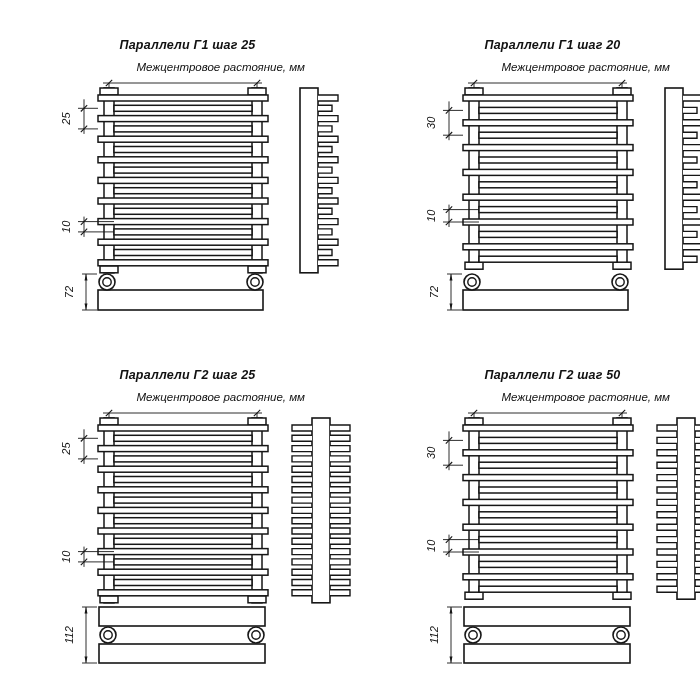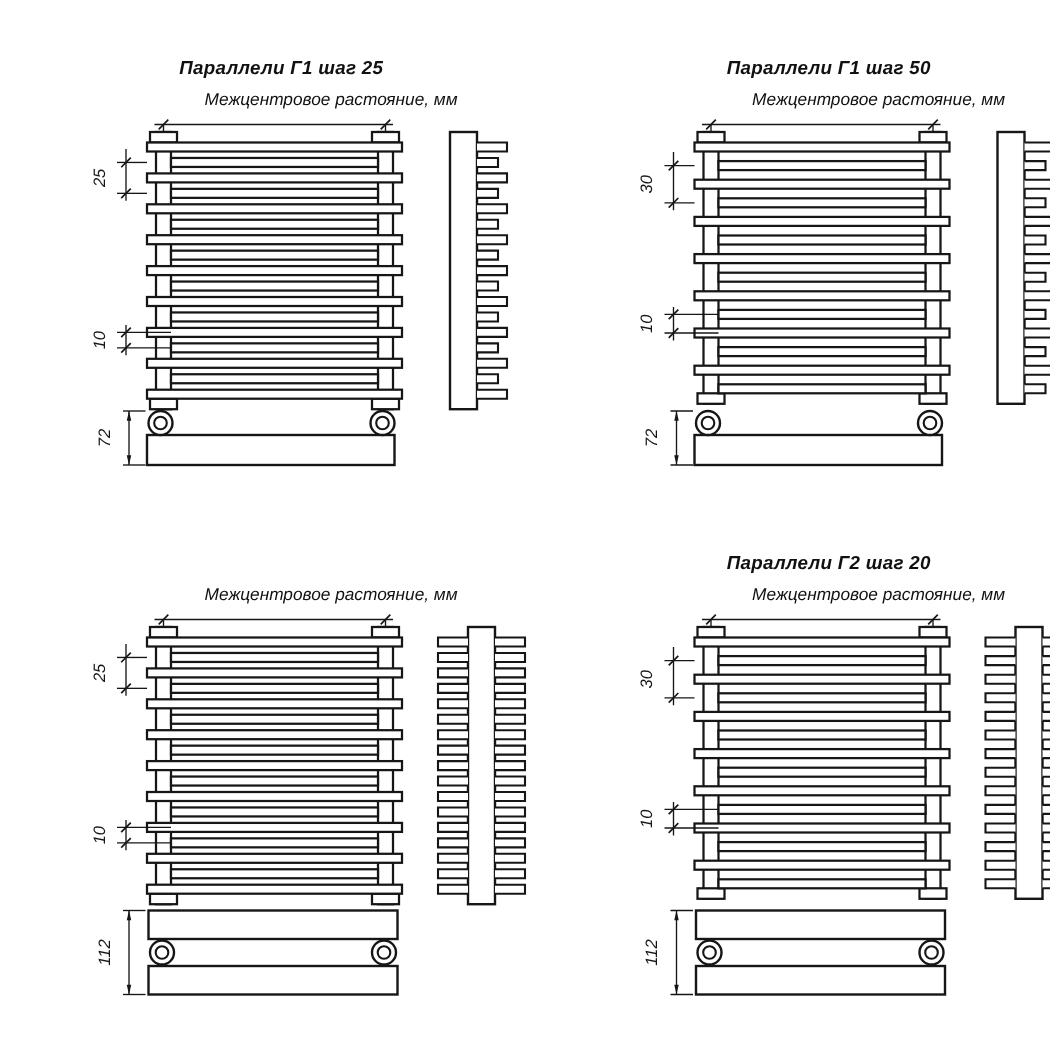--- a/index.html
+++ b/index.html
@@ -103,21 +103,21 @@
           <line x1="42" y1="310" x2="57" y2="310" stroke="#161616" stroke-width="0.9"></line>
           <line x1="46" y1="274" x2="46" y2="310" stroke="#161616" stroke-width="0.9"></line>
           <polygon points="46,274 44.5,280.5 47.5,280.5" fill="#161616"></polygon>
           <polygon points="46,310 44.5,303.5 47.5,303.5" fill="#161616"></polygon>
           <text x="33" y="292" text-anchor="middle" transform="rotate(-90 33 292)">72</text>
         </g>
       </svg>
   </div>
 
   <div class="quadrant q1">
-    <div class="q-title">Параллели Г1 шаг 50</div>
+    <div class="q-title">Параллели Г1 шаг 20</div>
     <div class="q-subtitle">Межцентровое растояние, мм</div>
     <svg class="q-svg" width="335" height="350" viewBox="0 0 335 350">
         <g>
           <line x1="63" y1="83" x2="222" y2="83" stroke="#161616" stroke-width="0.9"></line>
           <line x1="65.8" y1="86.2" x2="72.2" y2="79.8" stroke="#161616" stroke-width="1.1"></line>
           <line x1="213.8" y1="86.2" x2="220.2" y2="79.8" stroke="#161616" stroke-width="1.1"></line>
           <line x1="69" y1="83" x2="69" y2="91" stroke="#161616" stroke-width="0.9"></line>
           <line x1="217" y1="83" x2="217" y2="91" stroke="#161616" stroke-width="0.9"></line>
         </g>
         <g>
@@ -187,20 +187,21 @@
           <line x1="42" y1="310" x2="57" y2="310" stroke="#161616" stroke-width="0.9"></line>
           <line x1="46" y1="274" x2="46" y2="310" stroke="#161616" stroke-width="0.9"></line>
           <polygon points="46,274 44.5,280.5 47.5,280.5" fill="#161616"></polygon>
           <polygon points="46,310 44.5,303.5 47.5,303.5" fill="#161616"></polygon>
           <text x="33" y="292" text-anchor="middle" transform="rotate(-90 33 292)">72</text>
         </g>
       </svg>
   </div>
 
   <div class="quadrant q2">
+    <div class="q-title">Параллели Г2 шаг 25</div>
     <div class="q-subtitle">Межцентровое растояние, мм</div>
     <svg class="q-svg" width="335" height="350" viewBox="0 0 335 350">
         <g>
           <line x1="63" y1="83" x2="222" y2="83" stroke="#161616" stroke-width="0.9"></line>
           <line x1="65.8" y1="86.2" x2="72.2" y2="79.8" stroke="#161616" stroke-width="1.1"></line>
           <line x1="213.8" y1="86.2" x2="220.2" y2="79.8" stroke="#161616" stroke-width="1.1"></line>
           <line x1="69" y1="83" x2="69" y2="91" stroke="#161616" stroke-width="0.9"></line>
           <line x1="217" y1="83" x2="217" y2="91" stroke="#161616" stroke-width="0.9"></line>
         </g>
         <g>
@@ -294,21 +295,21 @@
           <line x1="42" y1="333" x2="57" y2="333" stroke="#161616" stroke-width="0.9"></line>
           <line x1="46" y1="277" x2="46" y2="333" stroke="#161616" stroke-width="0.9"></line>
           <polygon points="46,277 44.5,283.5 47.5,283.5" fill="#161616"></polygon>
           <polygon points="46,333 44.5,326.5 47.5,326.5" fill="#161616"></polygon>
           <text x="33" y="305" text-anchor="middle" transform="rotate(-90 33 305)">112</text>
         </g>
       </svg>
   </div>
 
   <div class="quadrant q3">
-    <div class="q-title">Параллели Г2 шаг 20</div>
+    <div class="q-title">Параллели Г2 шаг 50</div>
     <div class="q-subtitle">Межцентровое растояние, мм</div>
     <svg class="q-svg" width="335" height="350" viewBox="0 0 335 350">
         <g>
           <line x1="63" y1="83" x2="222" y2="83" stroke="#161616" stroke-width="0.9"></line>
           <line x1="65.8" y1="86.2" x2="72.2" y2="79.8" stroke="#161616" stroke-width="1.1"></line>
           <line x1="213.8" y1="86.2" x2="220.2" y2="79.8" stroke="#161616" stroke-width="1.1"></line>
           <line x1="69" y1="83" x2="69" y2="91" stroke="#161616" stroke-width="0.9"></line>
           <line x1="217" y1="83" x2="217" y2="91" stroke="#161616" stroke-width="0.9"></line>
         </g>
         <g>

